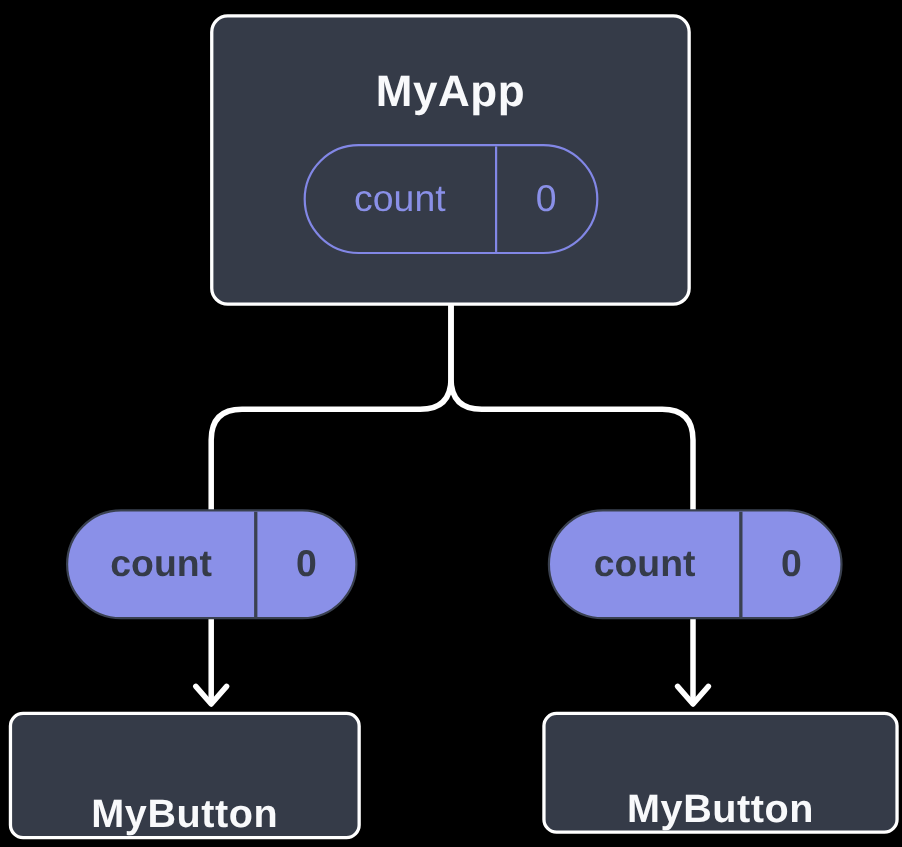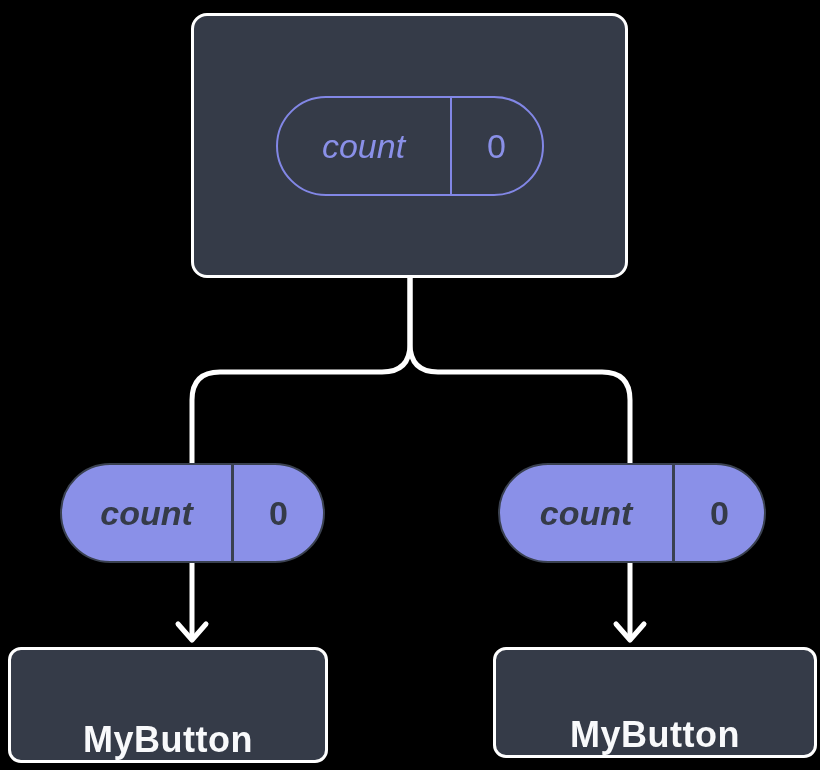--- a/index.html
+++ b/index.html
@@ -32,21 +32,21 @@
   .node.leaf{border-radius:13px;justify-content:flex-end;}
   .node-title{
     color:#f8f9fb;font-size:40px;font-weight:bold;letter-spacing:0.5px;line-height:1.1;
   }
   .leaf .node-title{font-size:36px;}
 
   .pill{
     display:flex;align-items:stretch;height:100px;border-radius:50px;
     font-size:34px;line-height:1;overflow:hidden;z-index:2;
   }
-  .pill .seg-name{flex:1;display:flex;align-items:center;justify-content:center;font-style:italic;}
+  .pill .seg-name{flex:1;display:flex;align-items:center;justify-content:center;}
   .pill .seg-value{width:92px;display:flex;align-items:center;justify-content:center;}
   .pill.outline{
     width:268px;
     border:2.5px solid var(--accent_outline);
     color:var(--accent);
     background:transparent;
   }
   .pill.outline .seg-value{border-left:2px solid var(--accent_outline);}
   .pill.filled{
     position:absolute;
@@ -68,20 +68,21 @@
 <div class="stage">
 
   <svg class="wires" width="820" height="770" viewBox="0 0 820 770">
     <path class="wire" d="M410 278 V344 Q410 372 382 372 H220 Q192 372 192 400 V636"></path>
     <path class="wire" d="M410 278 V344 Q410 372 438 372 H602 Q630 372 630 400 V636"></path>
     <path class="wire" d="M178 624 L192 640 L206 624"></path>
     <path class="wire" d="M616 624 L630 640 L644 624"></path>
   </svg>
 
   <div class="node root">
+    <div class="node-title">MyApp</div>
     <div class="pill outline">
       <span class="seg-name">count</span>
       <span class="seg-value">0</span>
     </div>
   </div>
 
   <div class="pill filled left">
     <span class="seg-name">count</span>
     <span class="seg-value">0</span>
   </div>

